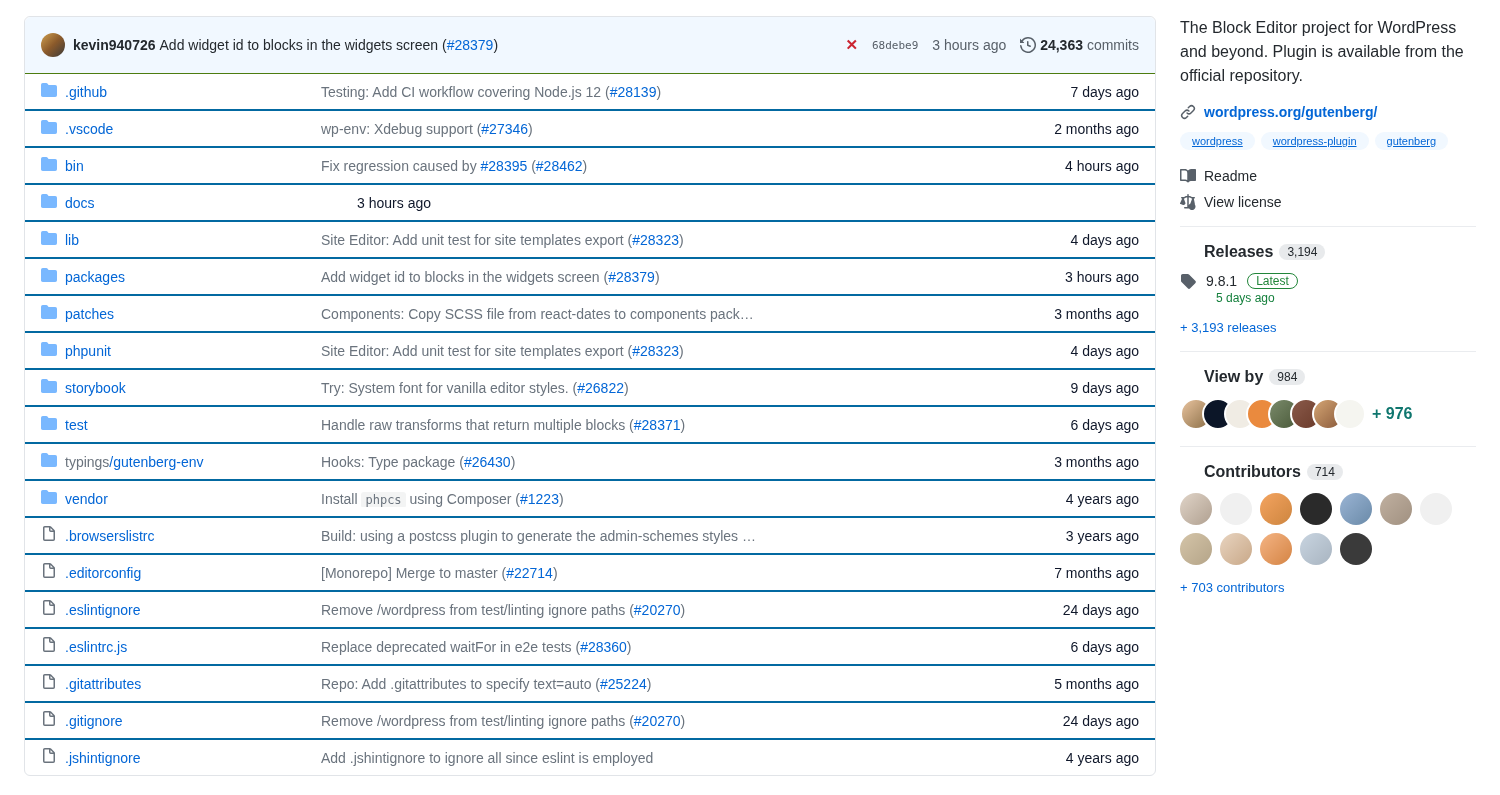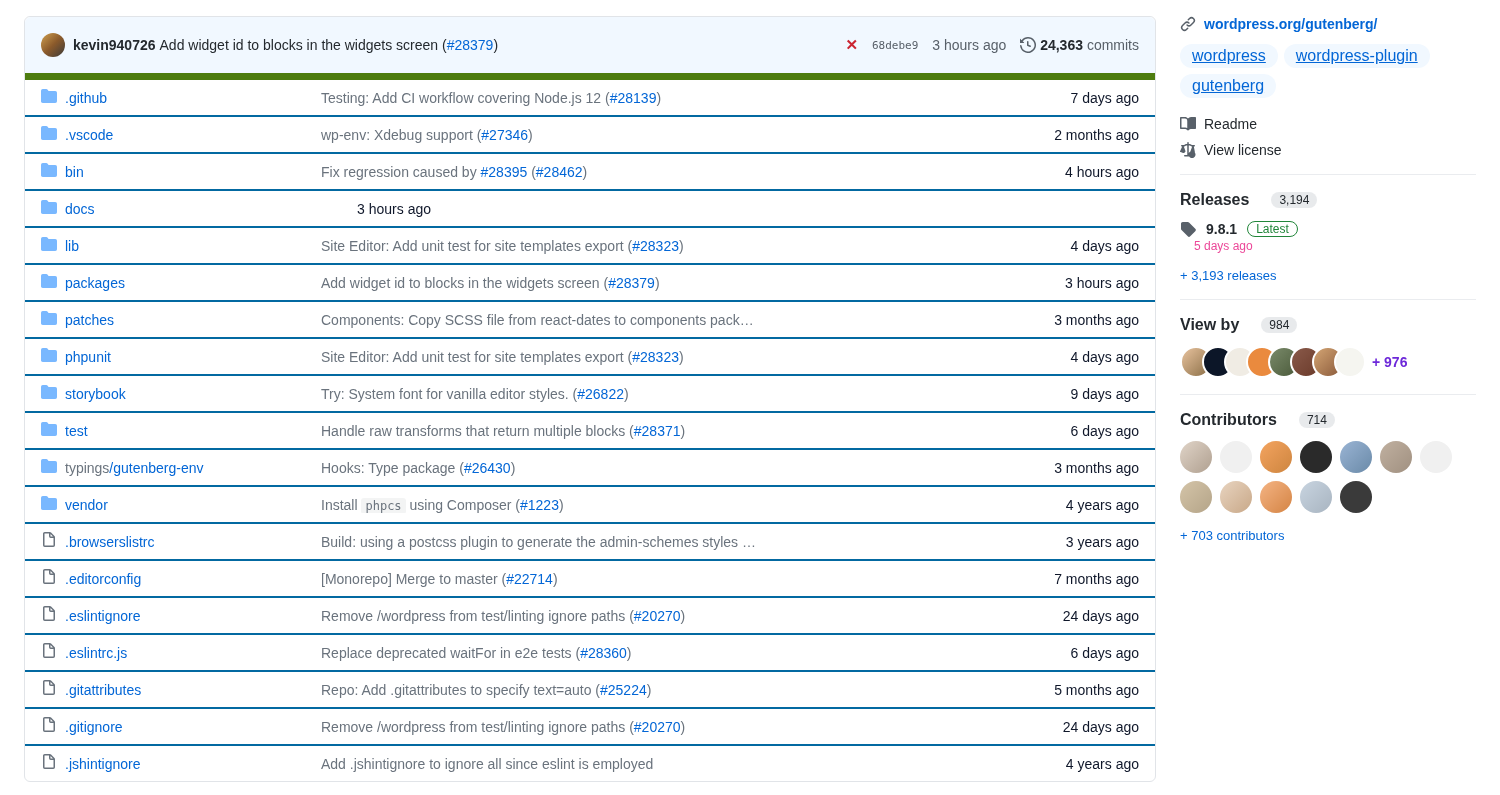--- a/index.html
+++ b/index.html
@@ -2,21 +2,21 @@
 <html><head>
 <meta charset="utf-8">
 <style>
 * { box-sizing: border-box; margin: 0; padding: 0; }
 body { font-family: -apple-system, BlinkMacSystemFont, "Segoe UI", Helvetica, Arial, sans-serif; font-size: 14px; color: #24292e; background: #fff; }
 .container { display: flex; gap: 24px; padding: 16px 24px; max-width: 1500px; }
 .main { flex: 1; min-width: 0; }
 .sidebar { width: 296px; flex-shrink: 0; }
 
 .file-box { border: 1px solid #e1e4e8; border-radius: 6px; }
-.commit-header { display: flex; align-items: center; padding: 16px; background: #f1f8ff; border-bottom: 7px solid #4d7c0f; border-radius: 6px 6px 0 0; }
+.commit-header { display: flex; align-items: center; padding: 16px; background: #f1f8ff; border-bottom: 1px solid #4d7c0f; border-radius: 6px 6px 0 0; }
 .avatar { width: 24px; height: 24px; border-radius: 50%; background: linear-gradient(135deg,#d0a050,#8b5a2b,#3a3a3a); margin-right: 8px; flex-shrink:0; }
 .author-name { font-weight: 600; color: #24292e; }
 .commit-msg { color: #24292e; margin-left: 4px; }
 .commit-msg a, .msg-cell a, .link { color: #0366d6; text-decoration: none; }
 .commit-right { margin-left: auto; display: flex; align-items: center; gap: 14px; color: #586069; }
 .x-icon { color: #cb2431; font-weight: 700; font-size:15px; }
 .sha { font-family: SFMono-Regular, Consolas, monospace; font-size: 11px; }
 .history-icon svg { vertical-align: text-bottom; }
 .commits-count strong { color: #24292e; font-weight: 600; }
 
@@ -29,35 +29,35 @@
 .name-cell .muted { color: #6a737d; }
 .msg-cell { flex: 1; min-width: 0; color: #6a737d; white-space: nowrap; overflow: hidden; text-overflow: ellipsis; padding-right: 12px; }
 .time-cell { width: 110px; text-align: right; color: #0f172a; flex-shrink: 0; }
 code { font-family: SFMono-Regular, Consolas, monospace; font-size: 12px; background: rgba(27,31,35,0.05); padding: 1px 4px; border-radius: 3px; }
 
 .sidebar p { margin-bottom: 16px; font-size: 16px; line-height: 1.5; }
 .sidebar .meta-row { display: flex; align-items: center; gap: 8px; margin-bottom: 10px; }
 .sidebar .meta-row svg { color: #586069; flex-shrink:0; }
 .sidebar .meta-row a { font-weight: 600; }
 .topics { display: flex; flex-wrap: wrap; gap: 6px; margin: 12px 0 18px; }
-.topic { background: #f1f8ff; color: #0366d6; padding: 3px 12px; border-radius: 2em; font-size: 16px; font-weight: 500; }
+.topic { background: #f1f8ff; color: #0366d6; padding: 3px 12px; border-radius: 2em; font-size: 11px; font-weight: 500; }
 
 .sb-section { border-top: 1px solid #eaecef; padding-top: 16px; margin-top: 16px; }
-.sb-heading { font-size: 16px; font-weight: 600; display: flex; align-items: center; gap: 22px; margin-bottom: 12px; }
+.sb-heading { font-size: 16px; font-weight: 600; display: flex; align-items: center; gap: 6px; margin-bottom: 12px; margin-left: 24px; }
 .counter { background: rgba(209,213,218,0.5); color: #24292e; border-radius: 2em; padding: 1px 8px; font-size: 12px; font-weight: 500; }
 .release-tag { display: flex; align-items: center; gap: 10px; margin-bottom: 2px; }
 .release-tag svg { color: #586069; }
-.release-ver { font-weight: 700; }
+.release-ver { font-weight: 400; }
 .latest-badge { color: #22863a; border: 1px solid #22863a; border-radius: 2em; padding: 0 8px; font-size: 12px; font-weight: 500; }
-.release-date { color: #ec4899; font-size: 12px; margin-left: 14px; margin-bottom: 14px; }
+.release-date { color: #15803d; font-size: 12px; margin-left: 36px; margin-bottom: 14px; }
 .sb-link { color: #0366d6; font-size: 13px; text-decoration: none; }
 
 .avatar-stack { display: flex; align-items: center; margin-bottom: 10px; }
 .avatar-stack .av { width: 32px; height: 32px; border-radius: 50%; border: 2px solid #fff; margin-right: -10px; flex-shrink:0; }
-.avatar-stack .more { margin-left: 16px; color: #6d28d9; font-weight: 600; font-size: 14px; }
+.avatar-stack .more { margin-left: 16px; color: #0f766e; font-weight: 600; font-size: 16px; }
 .avatar-grid { display: flex; flex-wrap: wrap; gap: 8px; margin-bottom: 14px; }
 .avatar-grid .av { width: 32px; height: 32px; border-radius: 50%; flex-shrink:0; }
 .av0{background:linear-gradient(135deg,#e8c39e,#8b6f47)} .av1{background:#0c1628} .av2{background:#f0ece4} .av3{background:#ea8a3e} .av4{background:linear-gradient(135deg,#7a8a6a,#4a5a3a)} .av5{background:linear-gradient(135deg,#8a5a4a,#6a3a2a)} .av6{background:linear-gradient(135deg,#d4a574,#8a5a3a)} .av7{background:#f5f5f0}
 .cv0{background:linear-gradient(135deg,#e0d4c8,#b0a090)} .cv1{background:#f0f0f0} .cv2{background:linear-gradient(135deg,#f4a460,#cd853f)} .cv3{background:#2a2a2a} .cv4{background:linear-gradient(135deg,#9ab4d4,#6a8aa8)} .cv5{background:linear-gradient(135deg,#c0b0a0,#a09080)} .cv6{background:#f0f0f0} .cv7{background:linear-gradient(135deg,#d4c4a8,#b4a488)} .cv8{background:linear-gradient(135deg,#e8d4c0,#c8a888)} .cv9{background:linear-gradient(135deg,#f4b484,#d48444)} .cv10{background:linear-gradient(135deg,#c8d4e0,#a8b4c0)} .cv11{background:#3a3a3a}
 </style>
 </head>
 <body>
 
 <div class="container">
   <div class="main">
@@ -231,20 +231,21 @@
               </svg></span>
             <span class="name-cell">.jshintignore</span>
             <span class="msg-cell">Add .jshintignore to ignore all since eslint is employed</span>
             <span class="time-cell">4 years ago</span>
           </div>
         </div>
     </div>
   </div>
 
   <aside class="sidebar">
+    <p>The Block Editor project for WordPress and beyond. Plugin is available from the official repository.</p>
     <div class="meta-row">
       <svg width="16" height="16" viewBox="0 0 16 16" fill="currentColor">
           <path d="M7.775 3.275a.75.75 0 001.06 1.06l1.25-1.25a2 2 0 112.83 2.83l-2.5 2.5a2 2 0 01-2.83 0 .75.75 0 00-1.06 1.06 3.5 3.5 0 004.95 0l2.5-2.5a3.5 3.5 0 00-4.95-4.95l-1.25 1.25zm-4.69 9.64a2 2 0 010-2.83l2.5-2.5a2 2 0 012.83 0 .75.75 0 001.06-1.06 3.5 3.5 0 00-4.95 0l-2.5 2.5a3.5 3.5 0 004.95 4.95l1.25-1.25a.75.75 0 00-1.06-1.06l-1.25 1.25a2 2 0 01-2.83 0z"></path>
         </svg>
       <a href="#" class="link">wordpress.org/gutenberg/</a>
     </div>
     <div class="topics" id="topics">
         <a href="#" class="topic">wordpress</a>
         <a href="#" class="topic">wordpress-plugin</a>
         <a href="#" class="topic">gutenberg</a>

